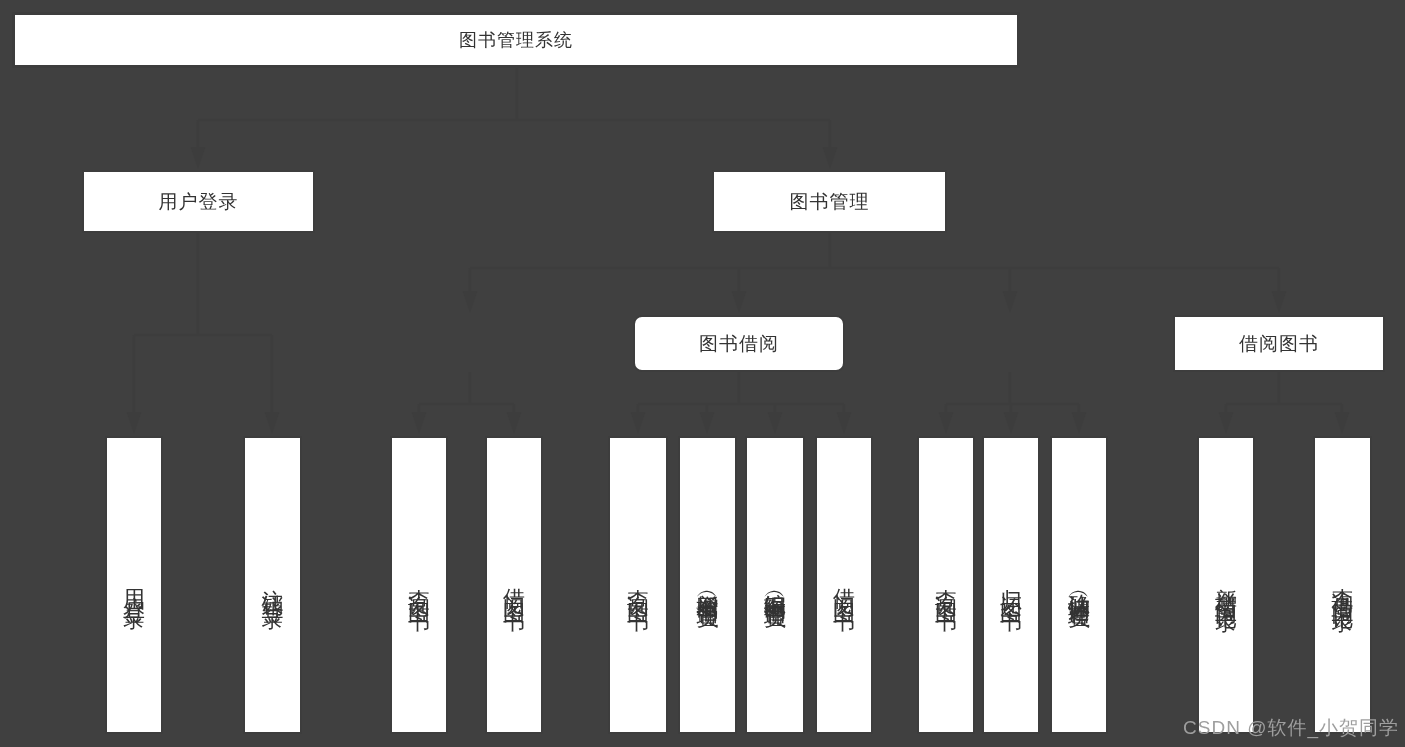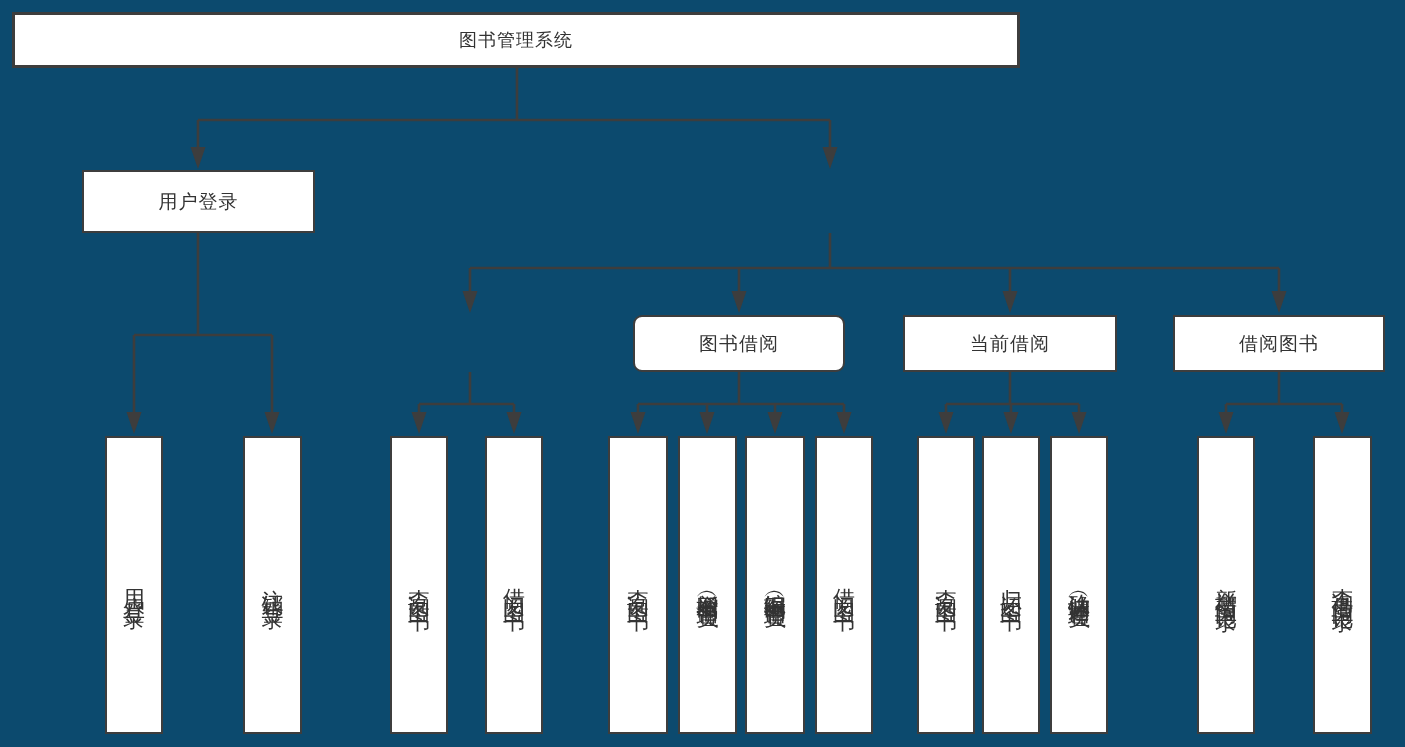--- a/index.html
+++ b/index.html
@@ -1,20 +1,20 @@
 <!DOCTYPE html>
 <html><head>
 <meta charset="utf-8">
 <style>
   html, body { margin: 0; padding: 0; background: #ffffff; }
   .canvas {
     position: relative;
     width: 1405px;
     height: 747px;
-    background: #0c4a6e;
+    background: #404040;
     font-family: "Liberation Sans", "DejaVu Sans", sans-serif;
     overflow: hidden;
   }
   .wires {
     position: absolute;
     left: 0; top: 0;
     width: 1405px; height: 747px;
     pointer-events: none;
   }
   .node {
@@ -80,37 +80,38 @@
       <polygon points="1003.5,412 1018.5,412 1011,434"></polygon>
       <polygon points="1071.5,412 1086.5,412 1079,434"></polygon>
       <polygon points="1218.5,412 1233.5,412 1226,434"></polygon>
       <polygon points="1334.5,412 1349.5,412 1342,434"></polygon>
     </g>
   </svg>
 
   <div class="node h-node root-node" style="left:12px; top:12px; width:1008px; height:56px;">图书管理系统</div>
 
   <div class="node h-node" style="left:82px; top:170px; width:233px; height:63px;">用户登录</div>
+  <div class="node h-node" style="left:712px; top:170px; width:235px; height:63px;">图书管理</div>
 
   <div class="node h-node" style="left:633px; top:315px; width:212px; height:57px;border-radius:9px;">图书借阅</div>
-  <div class="node h-node" style="left:903px; top:315px; width:214px; height:57px;">当前借阅</div>
   <div class="node h-node" style="left:1173px; top:315px; width:212px; height:57px;">借阅图书</div>
 
   <div class="node v-node" style="left:105px; top:436px; width:58px; height:298px;">用户登录</div>
   <div class="node v-node" style="left:243px; top:436px; width:59px; height:298px;">注销登录</div>
 
   <div class="node v-node" style="left:390px; top:436px; width:58px; height:298px;">查询图书</div>
   <div class="node v-node" style="left:485px; top:436px; width:58px; height:298px;">借阅图书</div>
 
   <div class="node v-node" style="left:608px; top:436px; width:60px; height:298px;">查询图书</div>
   <div class="node v-node" style="left:678px; top:436px; width:59px; height:298px; letter-spacing:2px;">新增图书（管理员）</div>
   <div class="node v-node" style="left:745px; top:436px; width:60px; height:298px; letter-spacing:2px;">编辑图书（管理员）</div>
   <div class="node v-node" style="left:815px; top:436px; width:58px; height:298px;">借阅图书</div>
 
   <div class="node v-node" style="left:917px; top:436px; width:58px; height:298px;">查询图书</div>
   <div class="node v-node" style="left:982px; top:436px; width:58px; height:298px;">归还图书</div>
   <div class="node v-node" style="left:1050px; top:436px; width:58px; height:298px; letter-spacing:2px;">确认归还（管理员）</div>
 
   <div class="node v-node" style="left:1197px; top:436px; width:58px; height:298px; letter-spacing:5px;">新增借阅记录</div>
   <div class="node v-node" style="left:1313px; top:436px; width:59px; height:298px; letter-spacing:5px;">查询借阅记录</div>
 
+  <div class="watermark">CSDN @软件_小贺同学</div>
 
 </div>
 
 </body></html>

